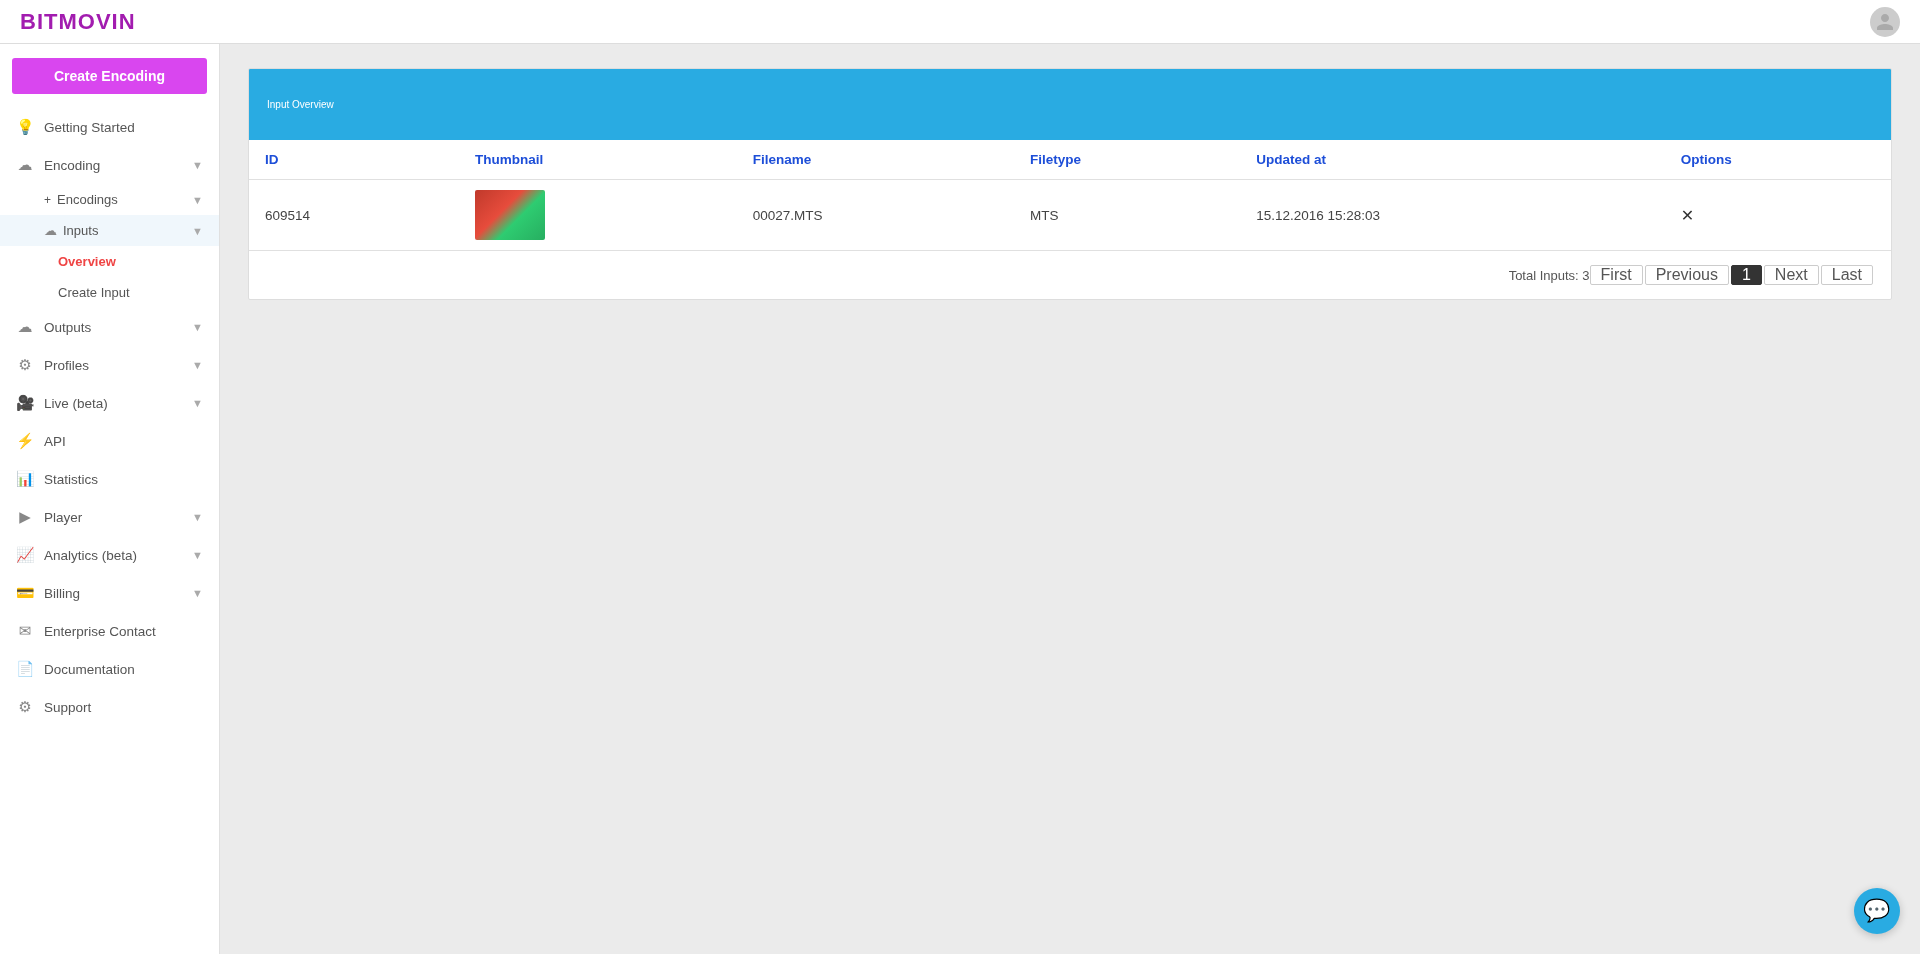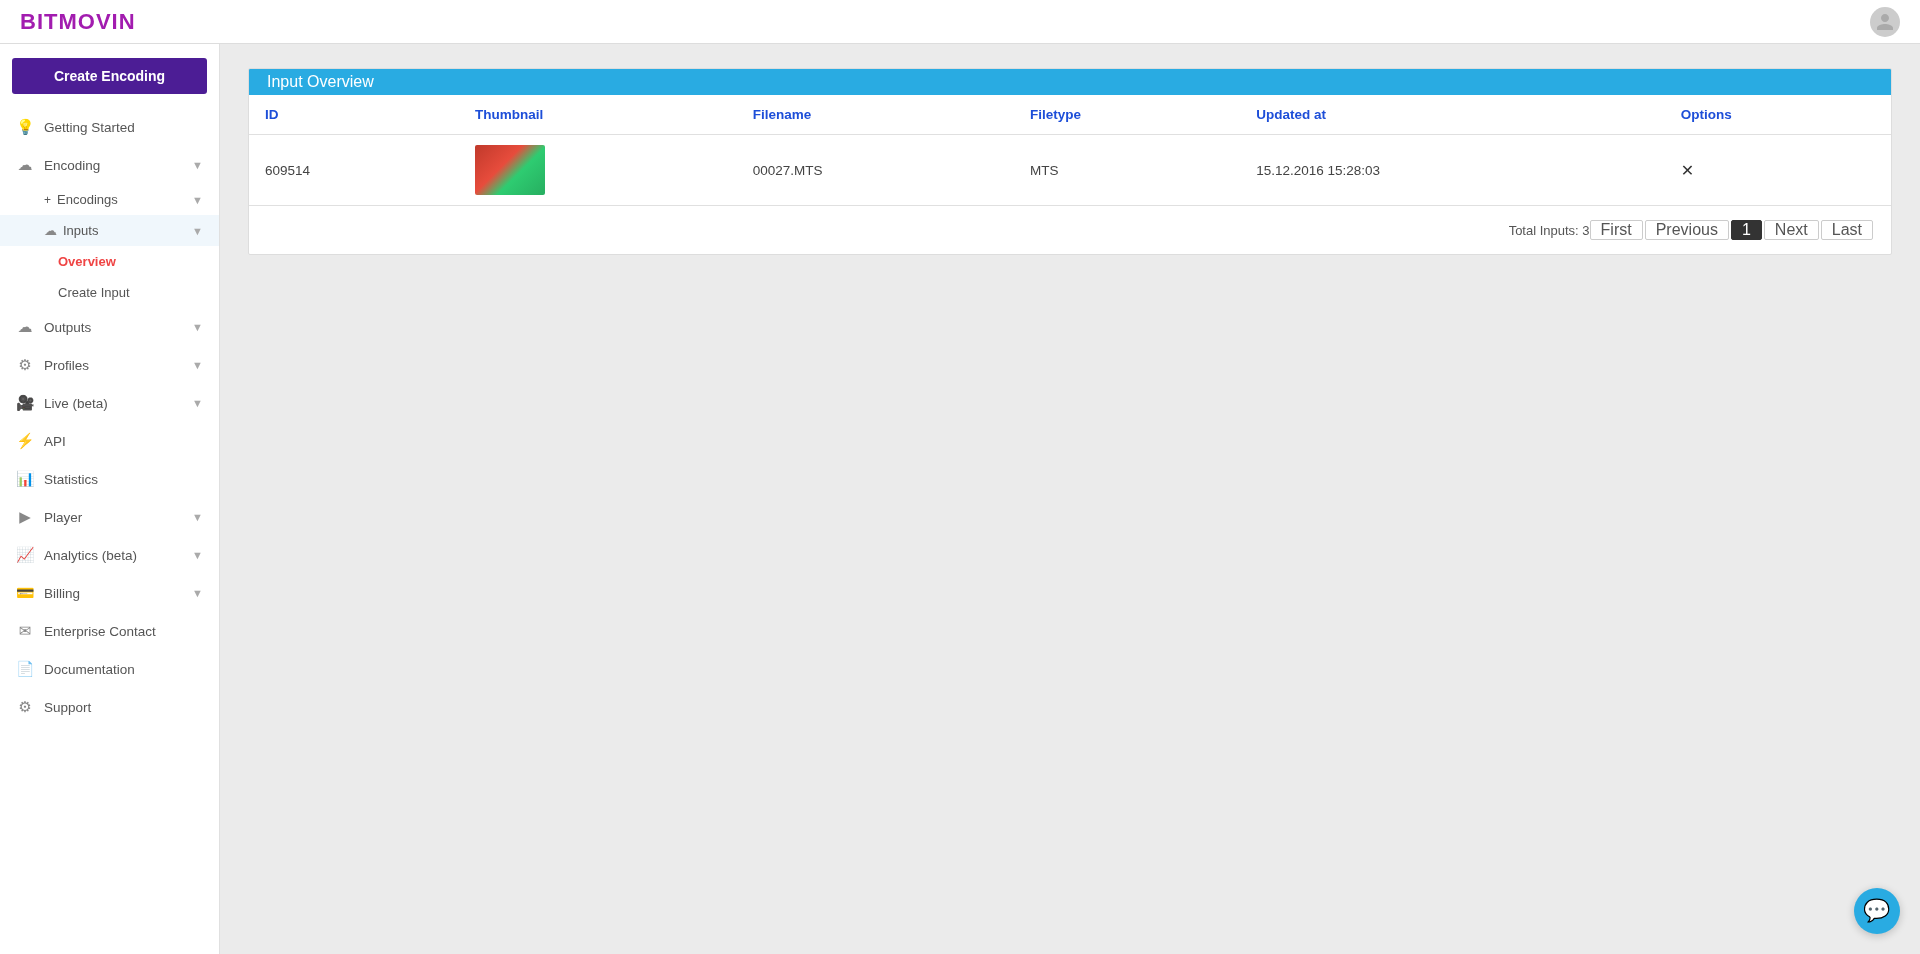--- a/index.html
+++ b/index.html
@@ -50,21 +50,21 @@
       border-right: 1px solid #e0e0e0;
       flex-shrink: 0;
       overflow-y: auto;
       padding-bottom: 20px;
     }
 
     .create-encoding-btn {
       display: block;
       margin: 14px 12px;
       padding: 10px;
-      background: #4c1d95;
+      background: #d946ef;
       color: #fff;
       border: none;
       border-radius: 3px;
       cursor: pointer;
       font-size: 14px;
       font-weight: 600;
       text-align: center;
       width: calc(100% - 24px);
     }
 
@@ -101,22 +101,22 @@
     
     .card {
       background: #fff;
       border: 1px solid #ddd;
       border-radius: 2px;
       overflow: hidden;
     }
     .card-header {
       background: #29abe2;
       color: #fff;
-      padding: 4px 18px;
-      font-size: 16px;
+      padding: 30px 18px;
+      font-size: 10px;
       font-weight: 500;
     }
 
     table {
       width: 100%;
       border-collapse: collapse;
       font-size: 13.5px;
     }
     thead tr {
       border-bottom: 1px solid #e0e0e0;

